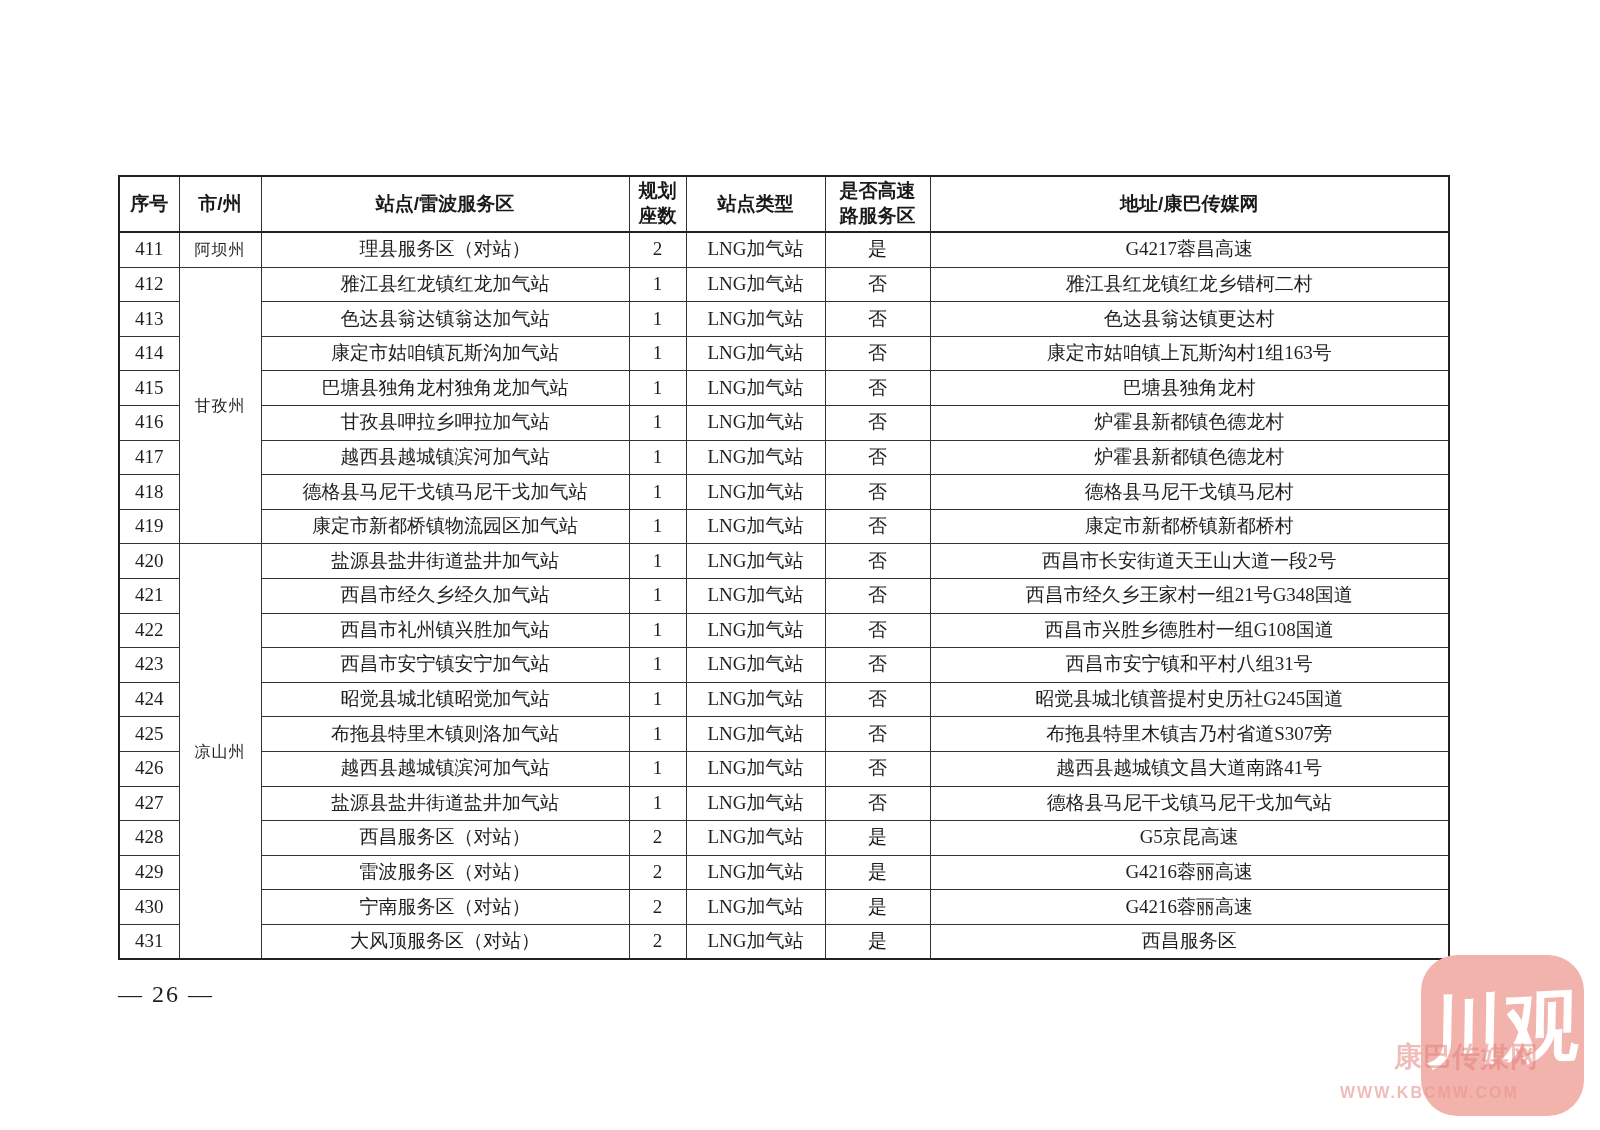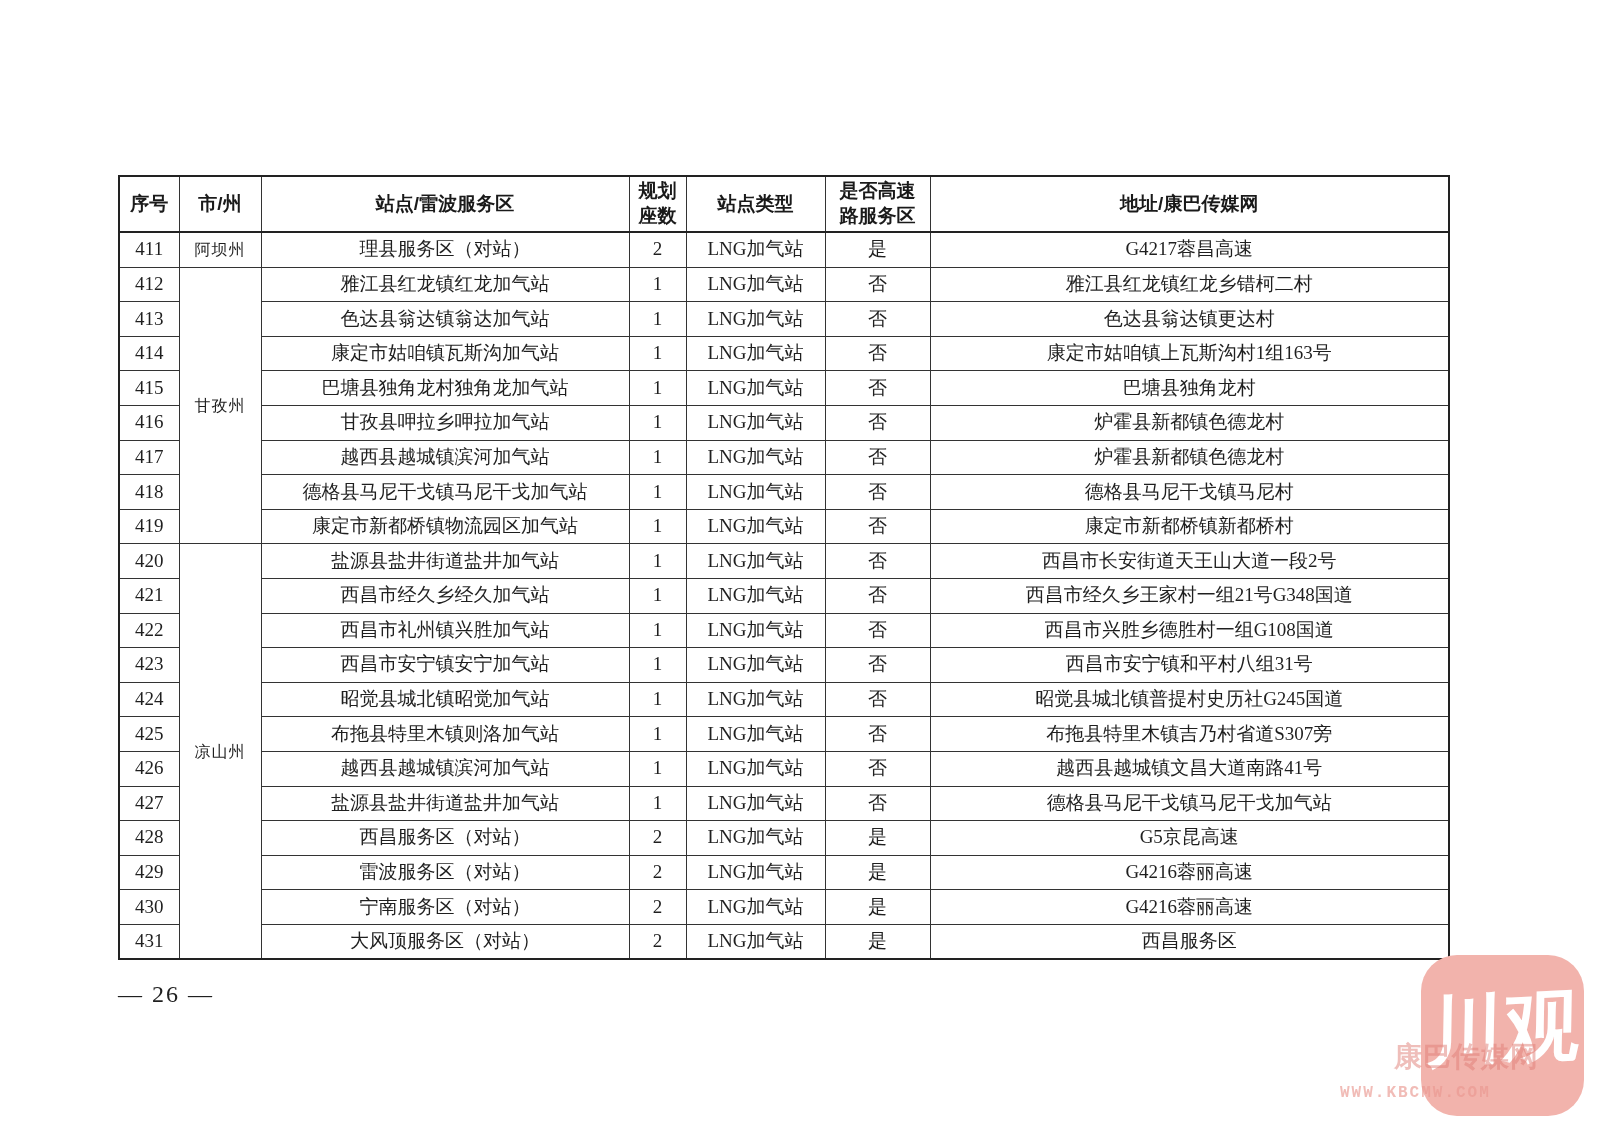--- a/index.html
+++ b/index.html
@@ -77,21 +77,21 @@
     font-size: 28px;
     font-weight: bold;
     color: rgba(224, 126, 117, 0.50);
     white-space: nowrap;
     letter-spacing: 1px;
   }
   .wm-site-url {
     position: absolute;
     left: 1340px; top: 1084px;
     width: 180px;
-    font-family: Liberation Mono, monospace;
+    font-family: Liberation Sans, sans-serif;
     font-size: 16px;
     font-weight: bold;
     color: rgba(233, 152, 144, 0.65);
     letter-spacing: 2px;
     white-space: nowrap;
   }
 </style>
 </head>
 <body>
 

